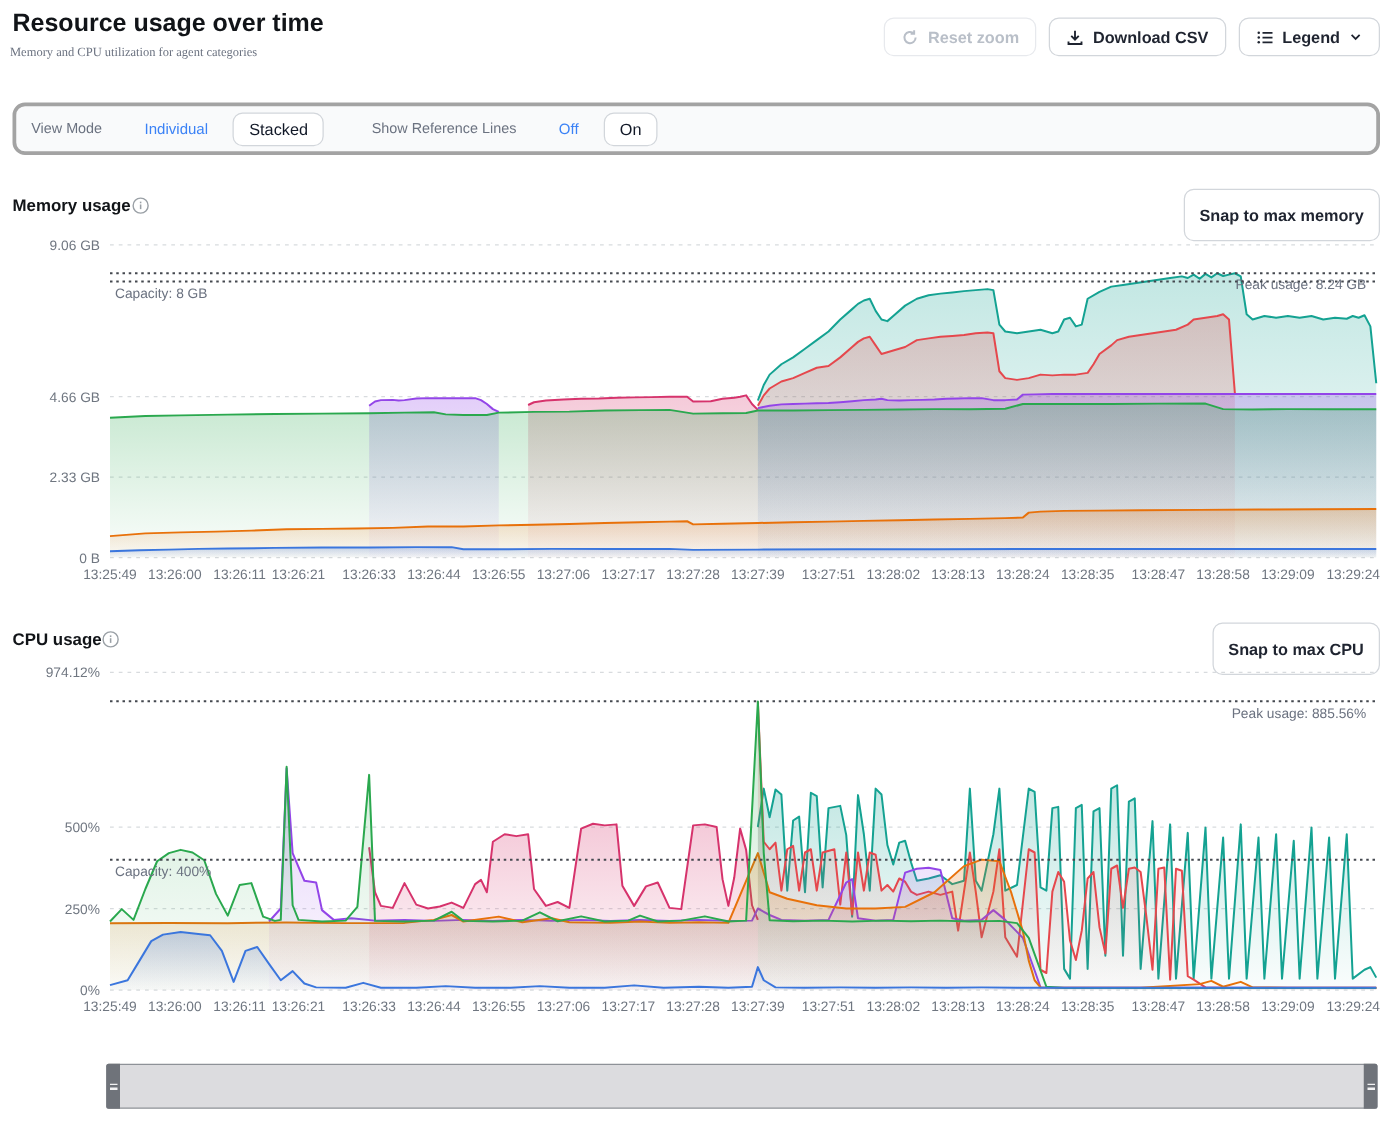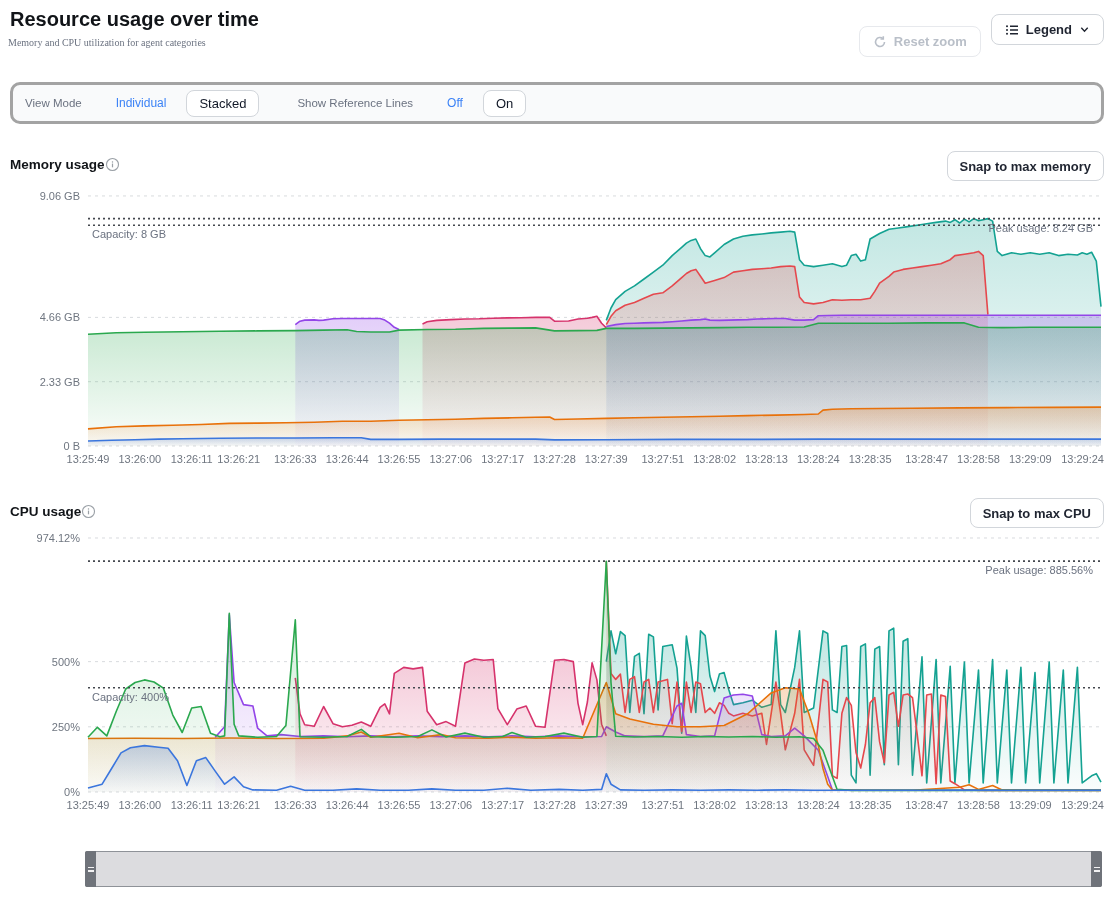--- a/index.html
+++ b/index.html
@@ -10,21 +10,21 @@
   }
   .abs { position:absolute; }
   .page-title { left:10px; top:8px; font-size:20px; font-weight:700; color:#111418; }
   .page-subtitle { left:8px; top:37px; font-size:10px; color:#6b7280;font-family:Liberation Serif, serif; }
 
   .btn {
     display:inline-flex; align-items:center; gap:7px; height:31px;
     padding:0 13px; background:#fff; border:1px solid #d2d6db; border-radius:8px;
     font-size:13px; font-weight:600; color:#1f2430; cursor:pointer; white-space:nowrap;
   }
-  .btn.disabled { color:#b9bfc8; border-color:#e7e9ed; cursor:default;margin-top:12px; }
+  .btn.disabled { color:#b9bfc8; border-color:#e7e9ed; cursor:default; }
   .toolbar { top:14px; right:12px; display:flex; gap:10px; }
 
   .controls-bar {
     left:10px; top:82px; width:1094px; height:42px;
     background:#f9fafb; border:3px solid #a3a3a3; border-radius:10px;
     display:flex; align-items:center; padding:0 12px; gap:6px;
   }
   .ctl-label { font-size:11.5px; color:#6b7280; margin-right:14px; }
   .ctl-plain { font-size:12px; color:#3b82f6; padding:6px 14px; cursor:pointer; }
   .ctl-pill {
@@ -32,21 +32,21 @@
     border-radius:8px; padding:5px 12px; cursor:pointer;
   }
   .ctl-gap { width:26px; }
 
   .section-title-row { display:flex; align-items:center; }
   .section-title { font-size:13.5px; font-weight:700; color:#111418; }
   .info-icon { display:inline-flex; }
 
   .snap-btn {
     position:absolute; right:12px; background:#fff; border:1px solid #d2d6db;
-    border-radius:8px; height:30px; padding:0 12px; font-size:13px; font-weight:600;
+    border-radius:8px; height:42px; padding:0 12px; font-size:13px; font-weight:600;
     color:#1f2430; cursor:pointer; display:inline-flex; align-items:center;
   }
 
   svg text { font-family:"Liberation Sans", sans-serif; }
 
   .brush {
     position:absolute; left:85px; top:851px; width:1017px; height:36px;
     background:#dcdcdf; border:1px solid #8e9298; border-radius:2px; cursor:pointer;
   }
   .brush-handle {
@@ -66,20 +66,29 @@
 
 <div class="abs toolbar">
   <button class="btn disabled">
     <span class="info-icon">
       <svg width="14" height="14" viewBox="0 0 14 14">
           <path d="M11.5 7a4.5 4.5 0 1 1-1.4-3.25" fill="none" stroke="#b9bfc8" stroke-width="1.6"></path>
           <path d="M10.3 1.2v2.8H7.5" fill="none" stroke="#b9bfc8" stroke-width="1.6"></path>
         </svg>
     </span>
     <span>Reset zoom</span>
+  </button>
+  <button class="btn">
+    <span class="info-icon">
+      <svg width="14" height="14" viewBox="0 0 14 14">
+          <path d="M7 1.5v7M4 5.7l3 3 3-3" fill="none" stroke="#1f2430" stroke-width="1.5"></path>
+          <path d="M1.8 10.2v2h10.4v-2" fill="none" stroke="#1f2430" stroke-width="1.5"></path>
+        </svg>
+    </span>
+    <span>Download CSV</span>
   </button>
   <button class="btn">
     <span class="info-icon">
       <svg width="14" height="14" viewBox="0 0 14 14">
           <circle cx="2" cy="3.2" r="1" fill="#1f2430"></circle>
           <circle cx="2" cy="7" r="1" fill="#1f2430"></circle>
           <circle cx="2" cy="10.8" r="1" fill="#1f2430"></circle>
           <path d="M5 3.2h8M5 7h8M5 10.8h8" stroke="#1f2430" stroke-width="1.4"></path>
         </svg>
     </span>

